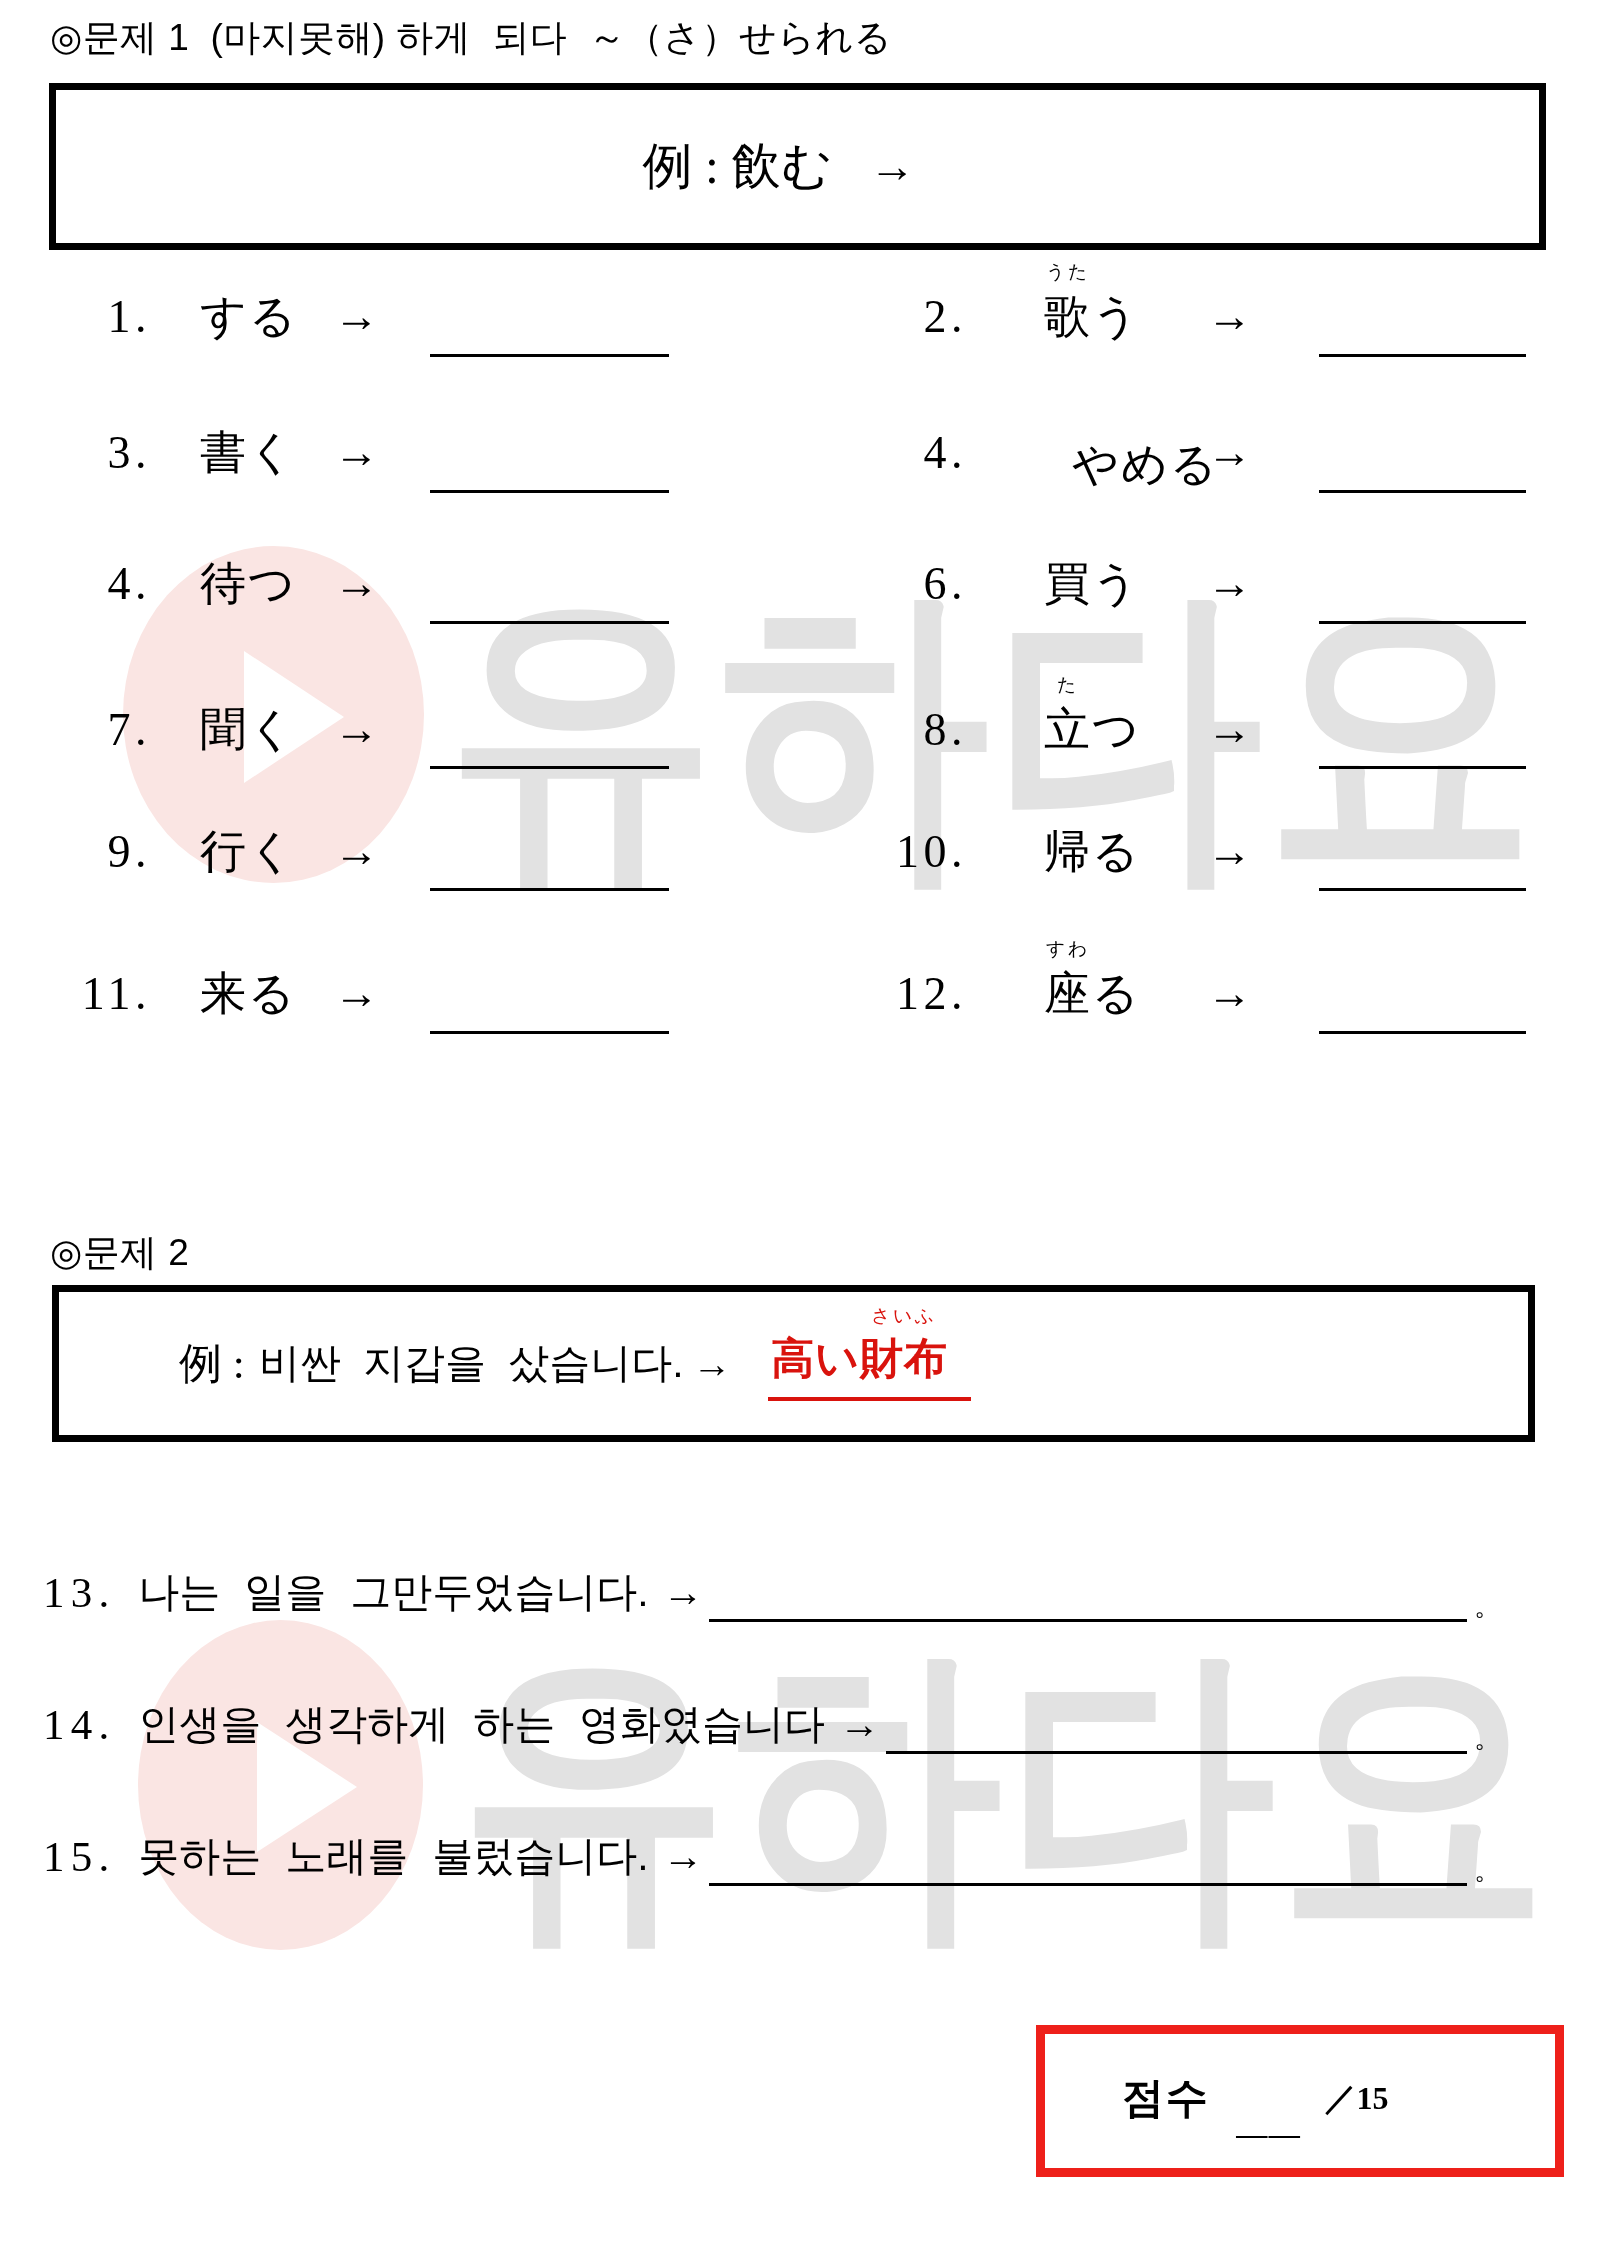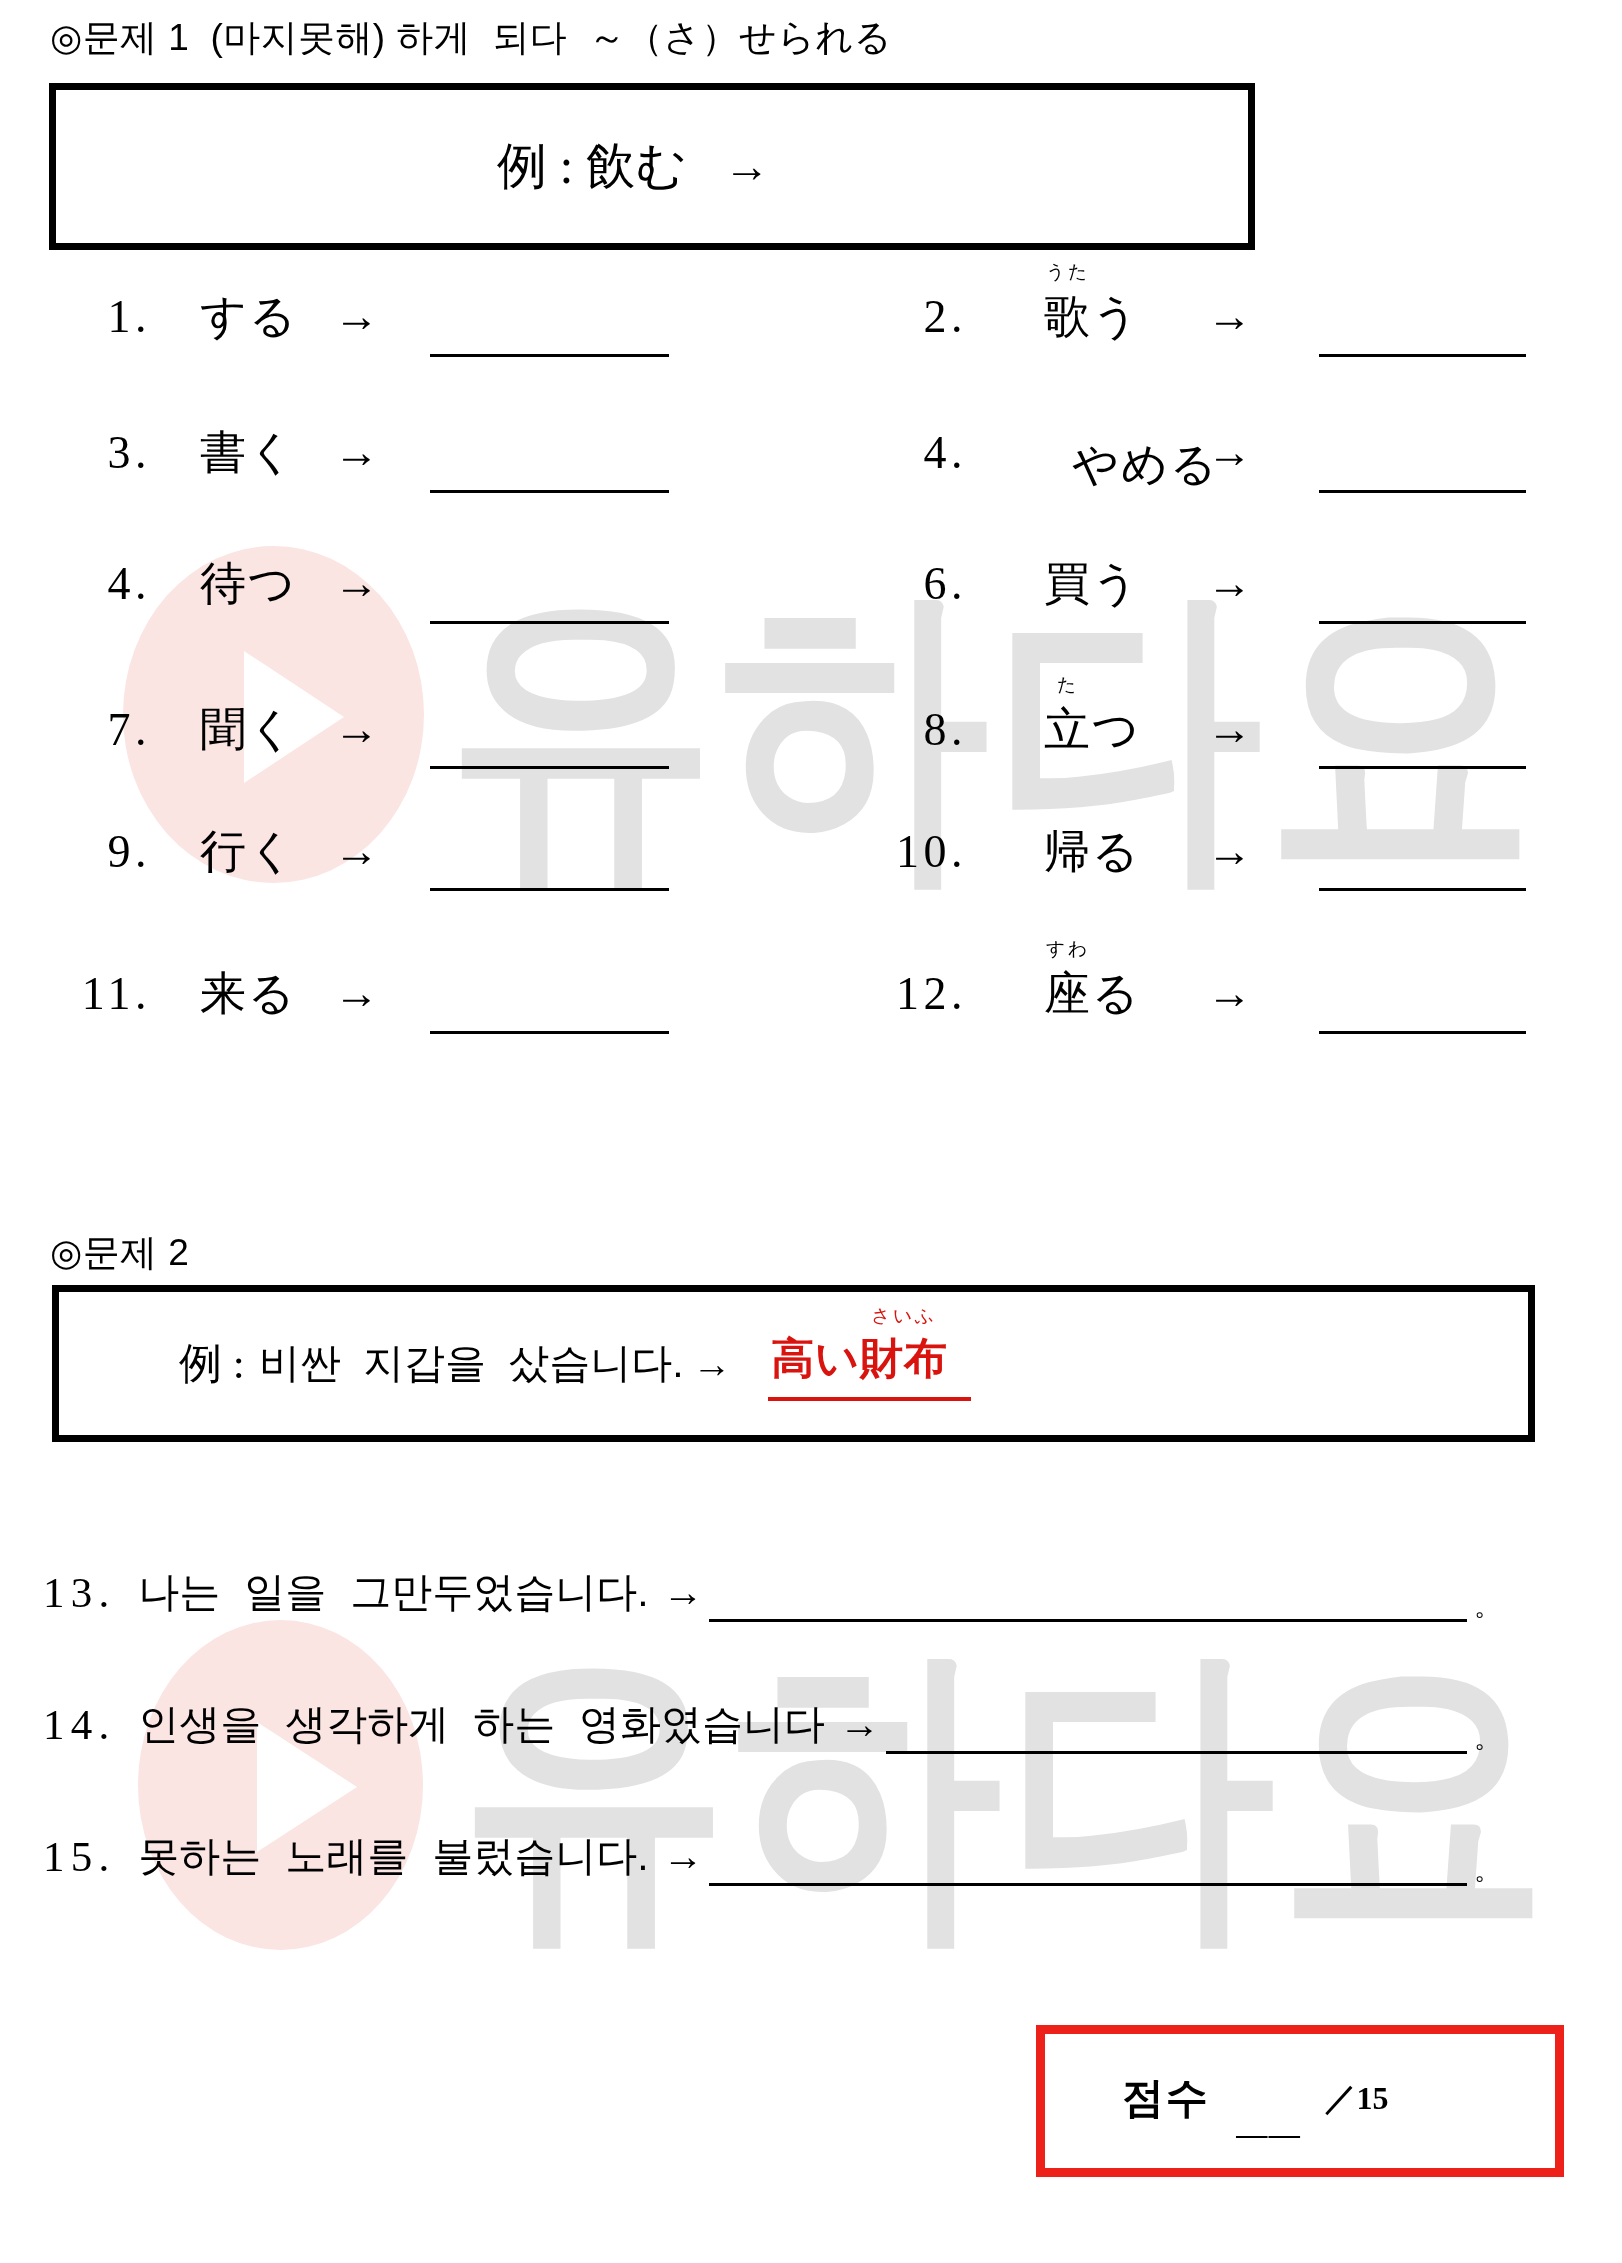--- a/index.html
+++ b/index.html
@@ -30,21 +30,21 @@
   
   .heading{position:absolute;left:50px;font-size:37px;white-space:pre;z-index:2;letter-spacing:0.4px;}
   #heading1{top:12.5px;}
   #heading2{top:1228px;}
 
   
   .example-box{
     position:absolute;box-sizing:border-box;border:7.1px solid #000;background:#fff;
     display:flex;align-items:center;z-index:2;
   }
-  #box1{left:49px;top:83px;width:1206px;height:167px;justify-content:center;font-size:50px;}
+  #box1{left:49px;top:83px;width:1497px;height:167px;justify-content:center;font-size:50px;}
   #box1 .ex-arrow{margin:0 37px;font-size:46px;}
   .answer-red{color:#d9130d;font-weight:bold;border-bottom:4.5px solid #d9130d;}
   #box1 .answer-red{padding:0 10.7px 7.1px 3.6px;letter-spacing:1.8px;}
   #box2{left:52px;top:1285px;width:1483px;height:157px;font-size:41px;padding-left:120px;}
   #box2 .ex-label{font-size:43px;}
   #box2 .ex-prompt{margin-left:14.3px;word-spacing:10.7px;}
   #box2 .ex-arrow{margin-left:9px;font-size:39px;}
   #box2 .answer-red{font-size:43px;margin-left:36px;padding:3.6px 23px 9px 3.6px;letter-spacing:0.9px;}
 
   

